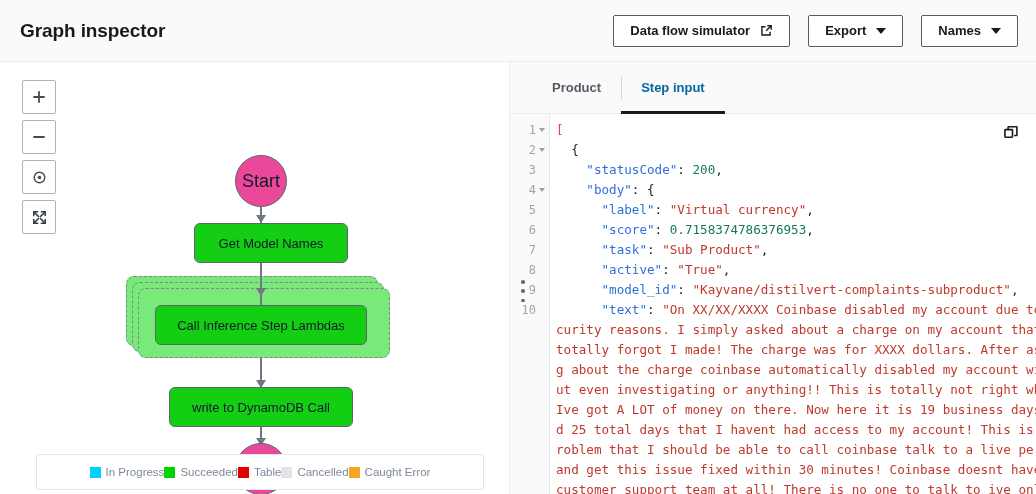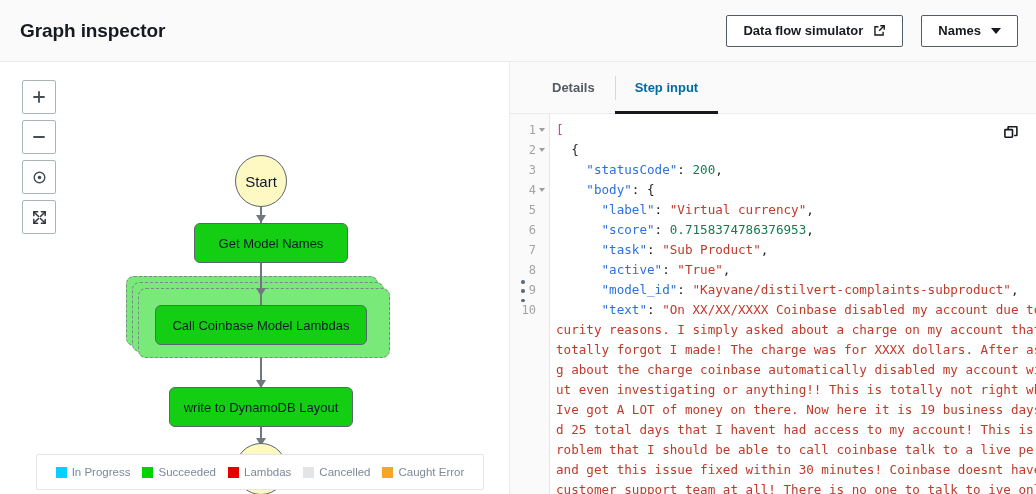--- a/index.html
+++ b/index.html
@@ -100,23 +100,23 @@
   }
   .node {
     position: absolute;
     display: flex; align-items: center; justify-content: center;
     font-family: "Liberation Sans", sans-serif;
     color: #0f1b2a;
     z-index: 3;
   }
   .node-circle {
     border-radius: 50%;
-    background: #fef9c3;
+    background: #ec4899;
     border: 1.6px solid #5a6570;
-    font-size: 15px;
+    font-size: 18px;
     width: 52px; height: 52px;
   }
   .node-rect {
     background: #14ce14;
     border: 1.6px solid #5a6570;
     border-radius: 6px;
     font-size: 13px;
     padding: 0 12px;
     height: 40px;
   }
@@ -146,21 +146,20 @@
   }
 
   .legend {
     position: absolute;
     left: 36px; bottom: 4px;
     width: 448px; height: 36px;
     background: #ffffff;
     border: 1px solid #e4e6e7;
     border-radius: 2px;
     display: flex; align-items: center; justify-content: center;
-    gap: 12px;
     z-index: 6;
     margin-top: 31px;
   }
   .legend-item { display: flex; align-items: center; gap: 5px; }
   .legend-swatch { width: 11px; height: 11px; display: inline-block; }
   .legend-label { font-size: 11.5px; color: #7d8998; }
 
   
   .detail-pane {
     position: relative;
@@ -285,20 +284,24 @@
         <span>Data flow simulator</span>
         <span class="ext-icon">
           <svg width="13" height="13" viewBox="0 0 16 16" fill="none" stroke="#16191f" stroke-width="1.7">
             <path d="M9 2.2h4.8V7"></path>
             <path d="M13.8 2.2 7.6 8.4"></path>
             <path d="M12.4 9.4v4.2H2.4V3.4h4.3"></path>
           </svg>
         </span>
       </button>
 
+      <button class="btn">
+        <span>Export</span>
+        <span class="caret"></span>
+      </button>
 
       <button class="btn">
         <span>Names</span>
         <span class="caret"></span>
       </button>
     </div>
   </div>
 
   <div class="body-wrap">
 
@@ -357,44 +360,44 @@
 
         <div class="node node-circle" style="left:235px; top:93px;">
           <span>Start</span>
         </div>
 
         <div class="node node-rect" style="left:194px; top:161px; width:154px;">
           <span>Get Model Names</span>
         </div>
 
         <div class="node node-rect" style="left:155px; top:243px; width:212px;">
-          <span>Call Coinbase Model Lambdas</span>
+          <span>Call Inference Step Lambdas</span>
         </div>
 
         <div class="node node-rect" style="left:169px; top:325px; width:184px;">
-          <span>write to DynamoDB Layout</span>
+          <span>write to DynamoDB Call</span>
         </div>
 
         <div class="node node-circle" style="left:235px; top:381px;">
           <span>End</span>
         </div>
       </div>
 
       <div class="legend">
         <div class="legend-item">
           <span class="legend-swatch" style="background:#00d1ff"></span>
           <span class="legend-label">In Progress</span>
         </div>
         <div class="legend-item">
           <span class="legend-swatch" style="background:#00d400"></span>
           <span class="legend-label">Succeeded</span>
         </div>
         <div class="legend-item">
           <span class="legend-swatch" style="background:#e50000"></span>
-          <span class="legend-label">Lambdas</span>
+          <span class="legend-label">Table</span>
         </div>
         <div class="legend-item">
           <span class="legend-swatch" style="background:#e2e4e6"></span>
           <span class="legend-label">Cancelled</span>
         </div>
         <div class="legend-item">
           <span class="legend-swatch" style="background:#f5a623"></span>
           <span class="legend-label">Caught Error</span>
         </div>
       </div>
@@ -403,21 +406,21 @@
     <div class="detail-pane">
 
       <div class="drag-handle">
         <span></span>
         <span></span>
         <span></span>
       </div>
 
       <div class="tabbar">
         <div class="tab">
-          <span>Details</span>
+          <span>Product</span>
         </div>
         <div class="tab active">
           <span>Step input</span>
         </div>
       </div>
 
       <div class="code-area">
         <div class="gutter">
             <div class="gutter-row">
               <span>1</span>

